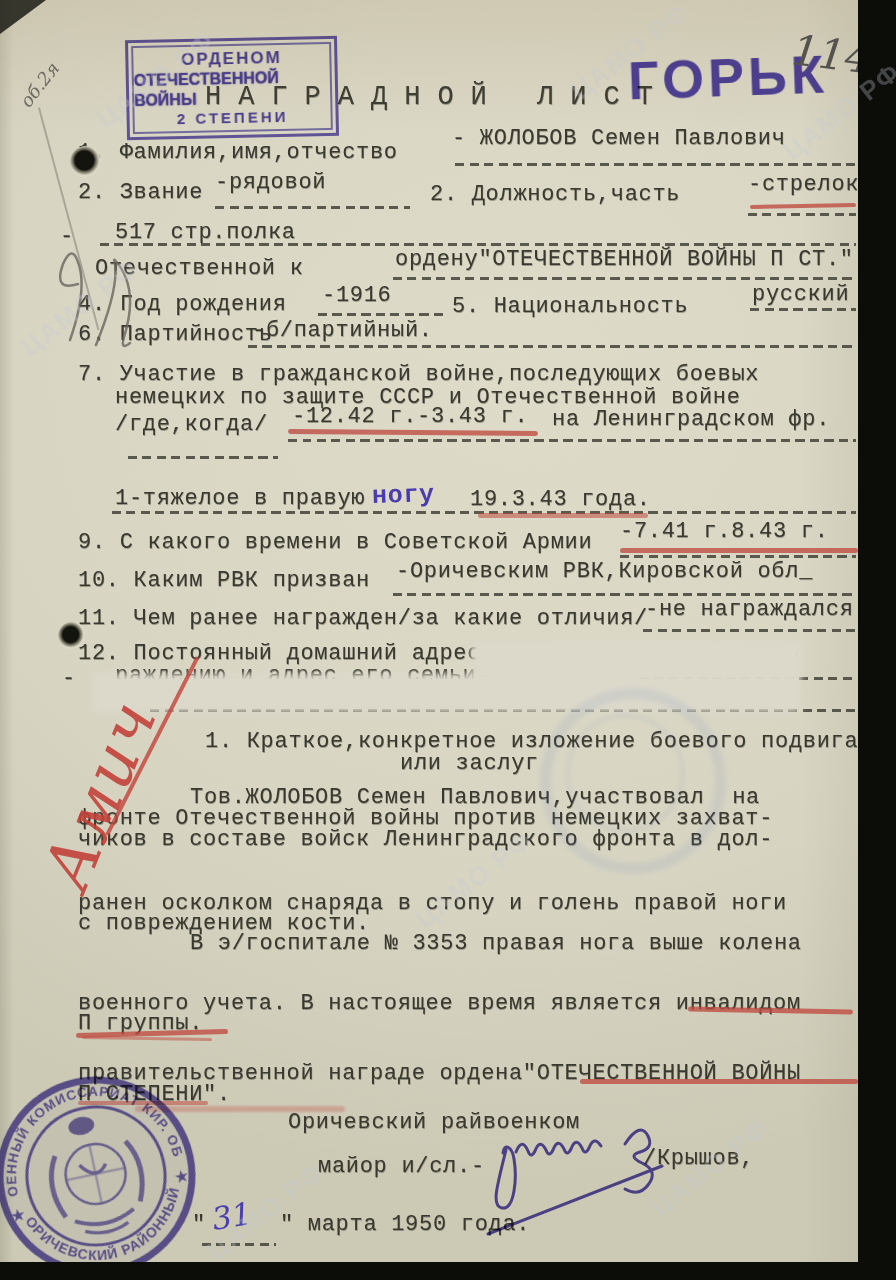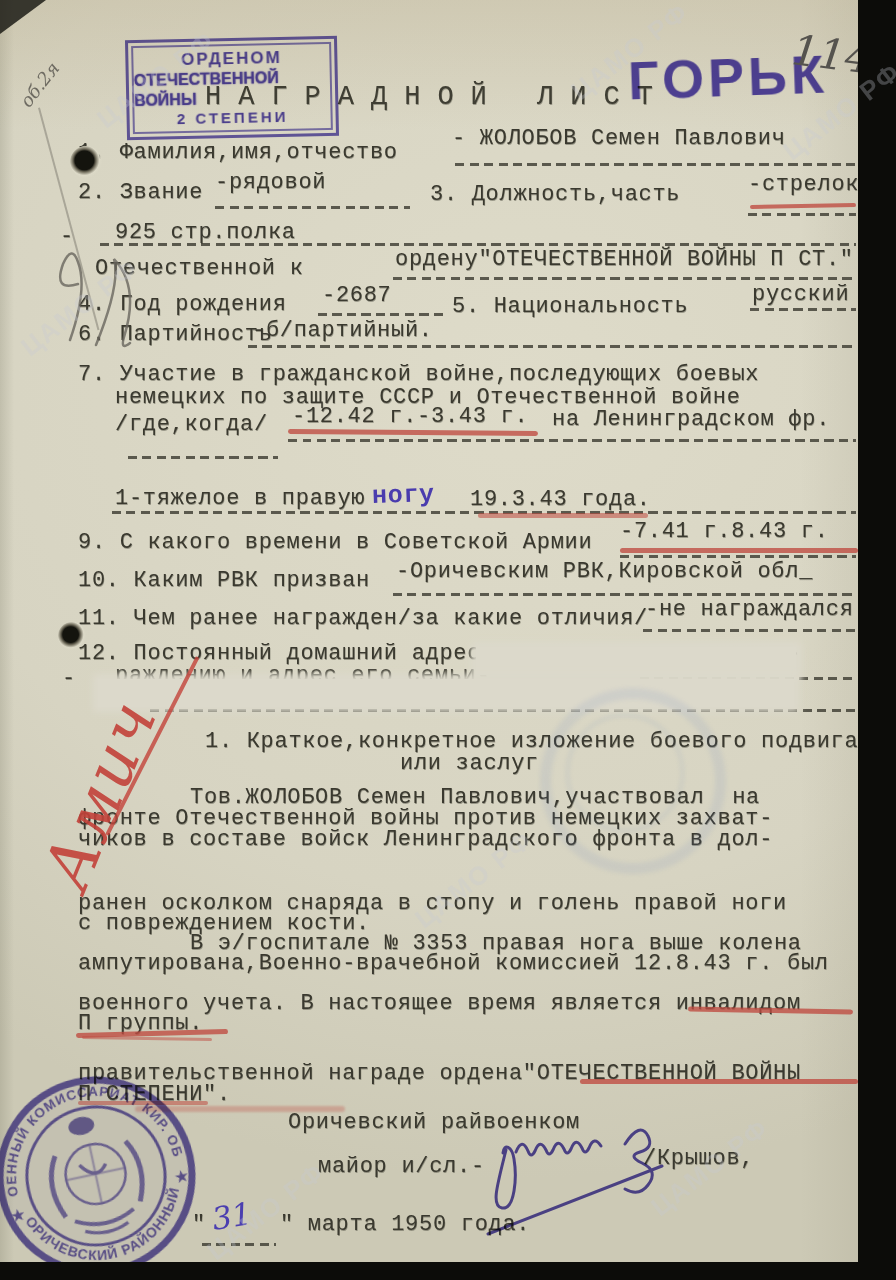--- a/index.html
+++ b/index.html
@@ -87,32 +87,32 @@
     <div class="dash" style="left:643px;top:629px;width:213px"></div>
     <div class="dash" style="left:640px;top:677px;width:216px"></div>
     <div class="dash" style="left:150px;top:709px;width:706px"></div>
     <div class="dash" style="left:202px;top:1243px;width:74px"></div>
 
     <div class="t" style="left:78px;top:140px">1. Фамилия,имя,отчество</div>
     <div class="t" style="left:452px;top:126px">- ЖОЛОБОВ Семен Павлович</div>
 
     <div class="t" style="left:78px;top:180px">2. Звание</div>
     <div class="t" style="left:215px;top:170px">-рядовой</div>
-    <div class="t" style="left:430px;top:182px">3. Должность,часть</div>
+    <div class="t" style="left:430px;top:182px">2. Должность,часть</div>
     <div class="t" style="left:748px;top:172px">-стрелок</div>
     <div class="red" style="left:750px;top:204px;width:106px;height:4px;transform:rotate(-1deg)"></div>
 
     <div class="t" style="left:60px;top:224px">-</div>
-    <div class="t" style="left:115px;top:220px">925 стр.полка</div>
+    <div class="t" style="left:115px;top:220px">517 стр.полка</div>
 
     <div class="t" style="left:95px;top:256px">Отечественной к</div>
     <div class="t" style="left:395px;top:247px">ордену"ОТЕЧЕСТВЕННОЙ ВОЙНЫ П СТ."</div>
 
     <div class="t" style="left:78px;top:292px">4. Год рождения</div>
-    <div class="t" style="left:322px;top:283px">-2687</div>
+    <div class="t" style="left:322px;top:283px">-1916</div>
     <div class="t" style="left:452px;top:294px">5. Национальность</div>
     <div class="t" style="left:752px;top:282px">русский</div>
 
     <div class="t" style="left:78px;top:322px">6. Партийность</div>
     <div class="t" style="left:252px;top:318px">-б/партийный.</div>
 
     <div class="t" style="left:78px;top:362px">7. Участие в гражданской войне,последующих боевых</div>
     <div class="t" style="left:115px;top:385px">немецких по защите СССР и Отечественной войне</div>
     <div class="t" style="left:115px;top:412px">/где,когда/</div>
     <div class="t" style="left:292px;top:404px">-12.42 г.-3.43 г.</div>
@@ -144,21 +144,20 @@
     <div class="t" style="left:400px;top:751px">или заслуг</div>
 
     <div class="t" style="left:190px;top:785px">Тов.ЖОЛОБОВ Семен Павлович,участвовал  на</div>
     <div class="t" style="left:78px;top:806px">фронте Отечественной войны против немецких захват-</div>
     <div class="t" style="left:78px;top:827px">чиков в составе войск Ленинградского фронта в дол-</div>
 
     <div class="t" style="left:78px;top:911px">с повреждением кости.</div>
     <div class="t" style="left:78px;top:891px">ранен осколком снаряда в стопу и голень правой ноги</div>
 
     <div class="t" style="left:190px;top:931px">В э/госпитале № 3353 правая нога выше колена</div>
-    <div class="t" style="left:78px;top:951px">ампутирована,Военно-врачебной комиссией 12.8.43 г. был</div>
     <div class="t" style="left:78px;top:991px">военного учета. В настоящее время является инвалидом</div>
     <div class="t" style="left:78px;top:1011px">П группы.</div>
     <div class="red" style="left:688px;top:1008px;width:165px;height:5px;transform:rotate(1deg)"></div>
     <div class="red" style="left:76px;top:1031px;width:152px;height:5px;transform:rotate(-1.5deg)"></div>
     <div class="red" style="left:82px;top:1037px;width:130px;height:3px;opacity:.5;transform:rotate(1deg)"></div>
 
     <div class="t" style="left:78px;top:1061px">правительственной награде ордена"ОТЕЧЕСТВЕННОЙ ВОЙНЫ</div>
     <div class="t" style="left:78px;top:1082px">П СТЕПЕНИ".</div>
     <div class="red" style="left:580px;top:1079px;width:278px;height:5px"></div>
     <div class="red" style="left:78px;top:1101px;width:130px;height:4px;opacity:.55"></div>

